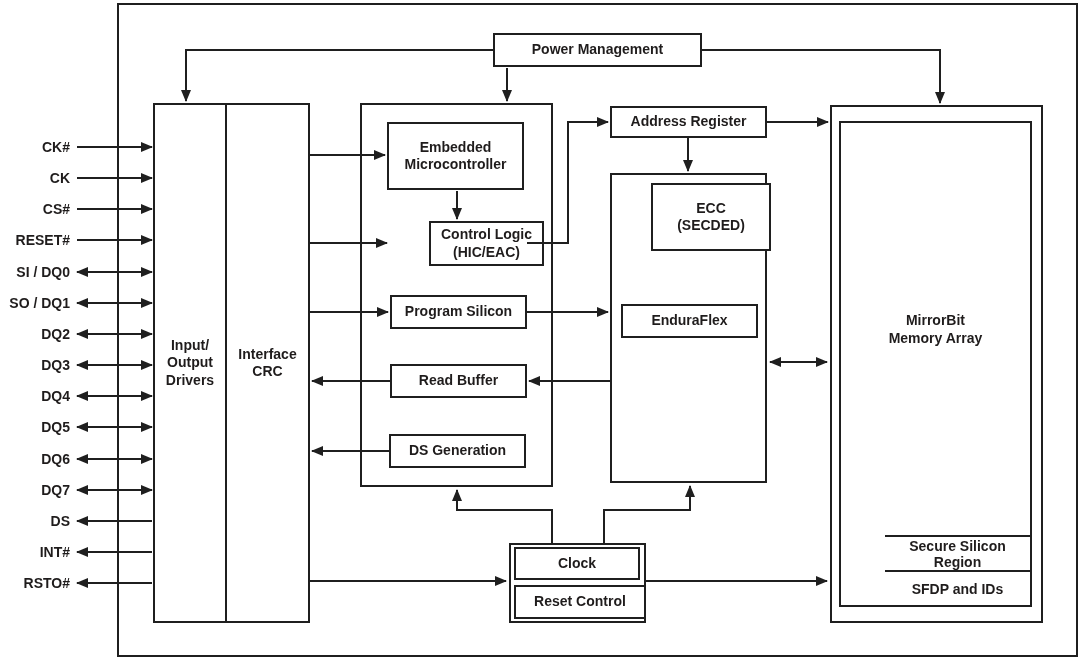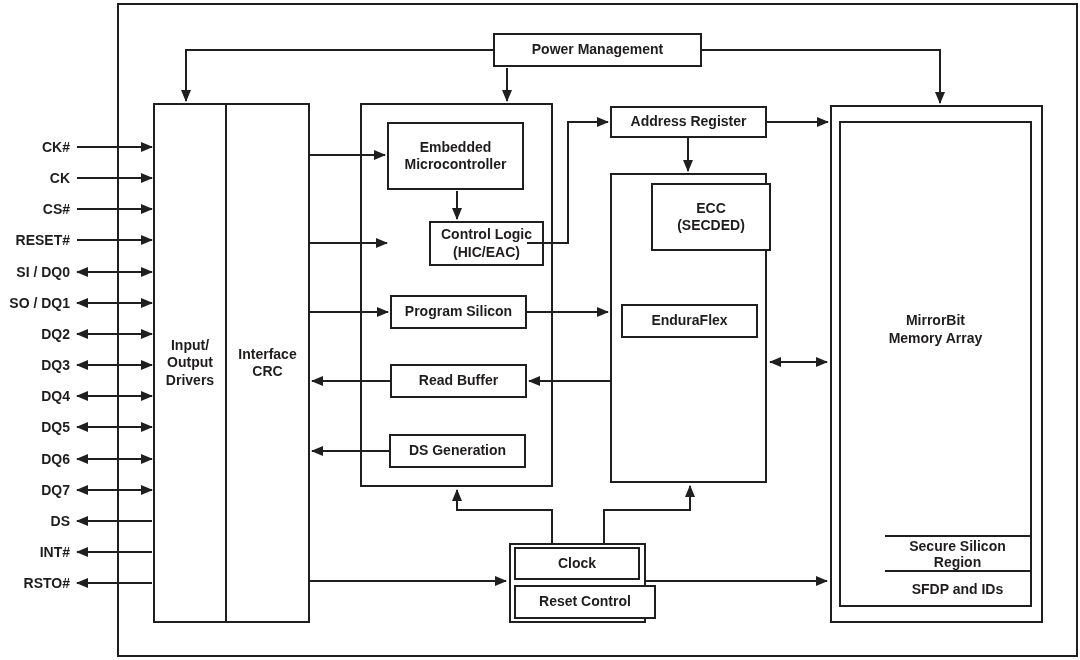--- a/index.html
+++ b/index.html
@@ -158,21 +158,21 @@
   <div class="container" style="left:830px; top:105px; width:213px; height:518px;"></div>
   <div class="mem-inner" style="left:839px; top:121px; width:193px; height:486px;">
     <div class="mem-main">MirrorBit
 Memory Array</div>
     <div class="mem-row">Secure Silicon Region</div>
     <div class="mem-row">SFDP and IDs</div>
   </div>
 
   <div class="container" style="left:509px; top:543px; width:137px; height:80px;"></div>
   <div class="box" style="left:514px; top:547px; width:126px; height:33px;">Clock</div>
-  <div class="box" style="left:514px; top:585px; width:142px; height:34px;">Reset Control</div>
+  <div class="box" style="left:514px; top:585px; width:132px; height:34px;">Reset Control</div>
 
   <svg class="wires-overlay" id="wires" viewBox="0 0 1080 660" xmlns="http://www.w3.org/2000/svg">
     <defs>
       <marker id="ah" viewBox="0 0 12 10" markerWidth="12" markerHeight="10" refX="11" refY="5" orient="auto-start-reverse" markerUnits="userSpaceOnUse">
         <path class="arrowhead" d="M0,0 L12,5 L0,10 Z"></path>
       </marker>
     </defs>
     <path class="wire" d="M493,50 L186,50 L186,101" marker-end="url(#ah)"></path>
     <path class="wire" d="M507,68 L507,101" marker-end="url(#ah)"></path>
     <path class="wire" d="M702,50 L940,50 L940,103" marker-end="url(#ah)"></path>

